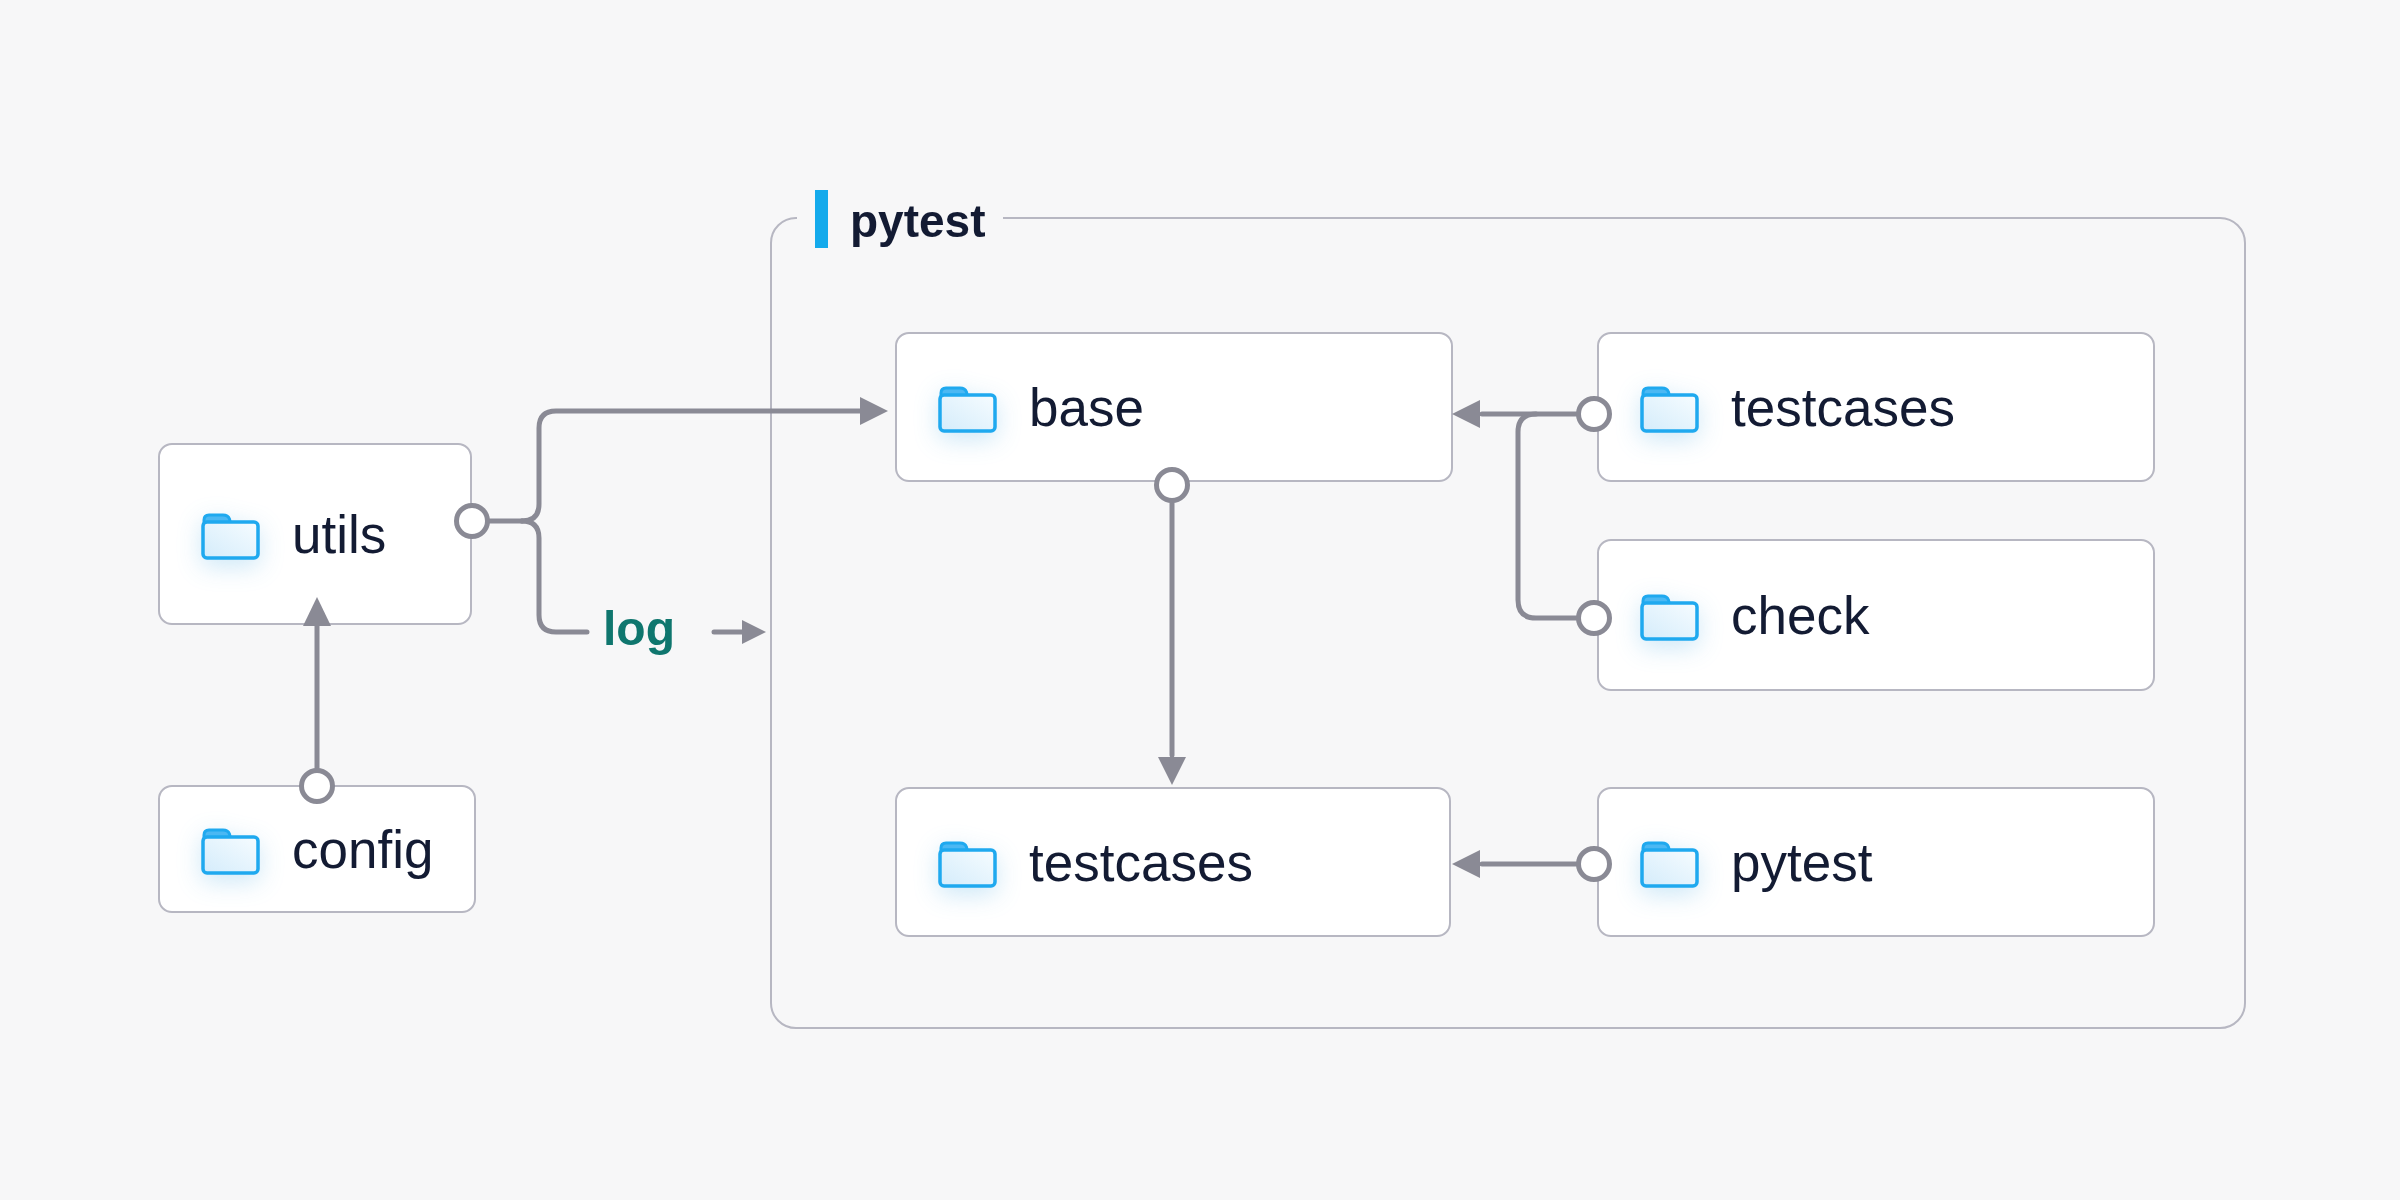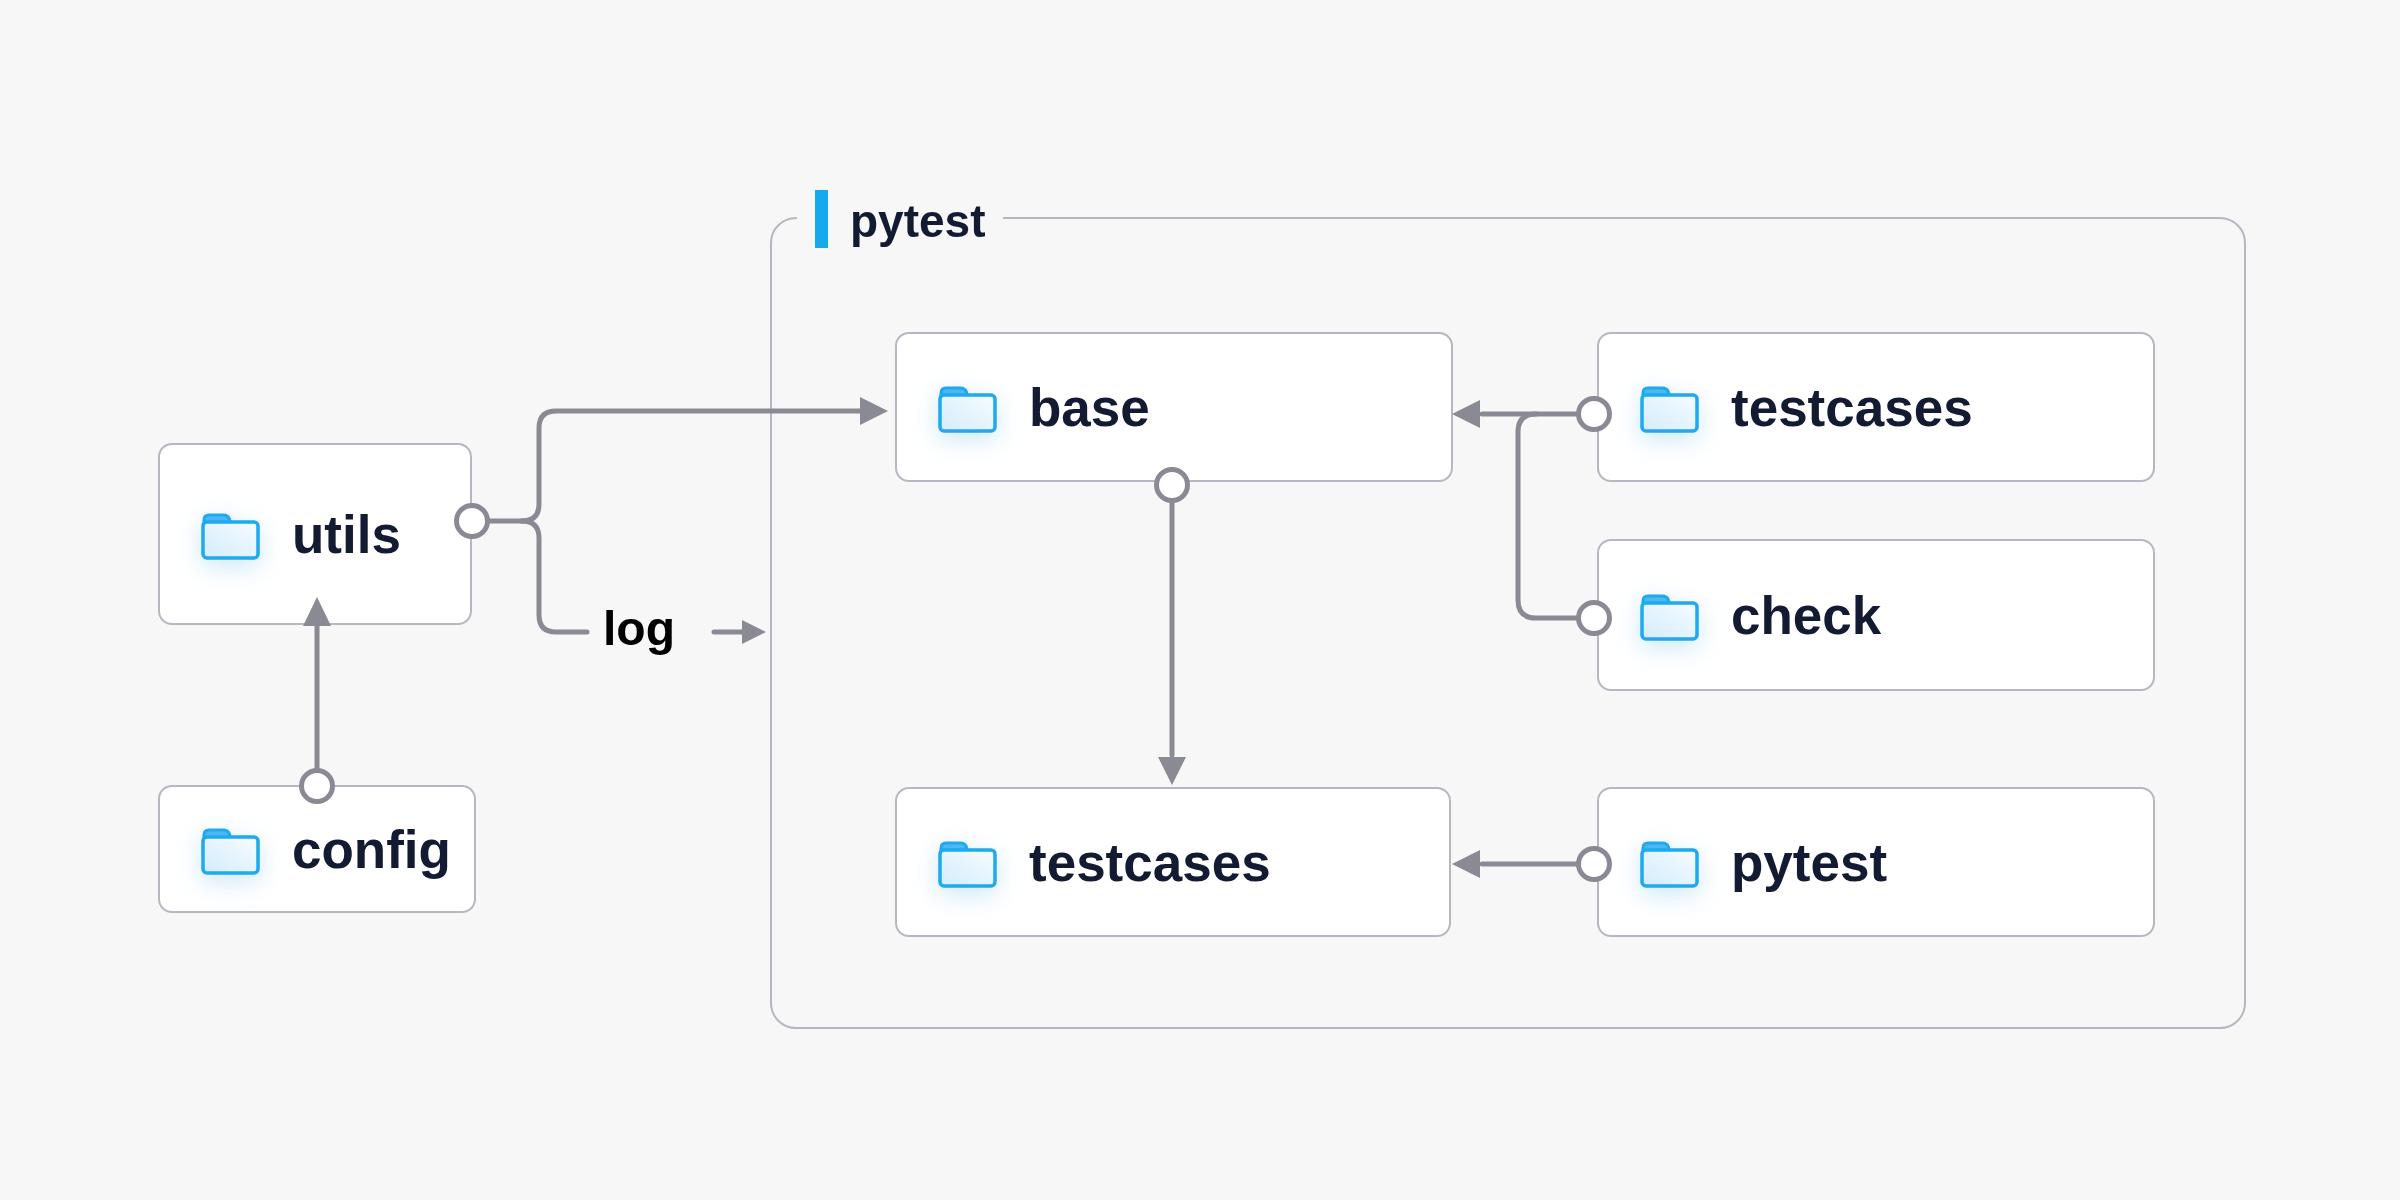--- a/index.html
+++ b/index.html
@@ -25,36 +25,36 @@
   .group-label .bar{width:13px;height:58px;background:#14aaec;}
   .group-label .txt{font-size:46px;font-weight:700;color:#131b33;}
 
   
   .node{
     position:absolute;background:#ffffff;
     border:2px solid #b7b7c2;border-radius:14px;
     display:flex;align-items:center;padding-left:38px;gap:30px;
     box-sizing:border-box;z-index:2;
   }
-  .node .label{font-size:53px;font-weight:700;color:#131b33;}
+  .node .label{font-size:53px;font-weight:400;color:#131b33;}
   .folder{flex:0 0 auto;filter:drop-shadow(0 7px 12px rgba(33,150,220,0.22));}
 
   .n-utils    {left:158px; top:443px; width:314px; height:182px;}
   .n-config   {left:158px; top:785px; width:318px; height:128px;}
   .n-base     {left:895px; top:332px; width:558px; height:150px;}
   .n-pymilvus {left:1597px;top:332px; width:558px; height:150px;}
   .n-check    {left:1597px;top:539px; width:558px; height:152px;align-items:center;}
   .n-testcases{left:895px; top:787px; width:556px; height:150px;}
   .n-common   {left:1597px;top:787px; width:558px; height:150px;}
 
   
   svg.connectors{position:absolute;inset:0;z-index:4;pointer-events:none;}
   .edge-label{
     position:absolute;left:603px;top:601px;z-index:4;
-    font-size:48px;font-weight:700;color:#000000;
+    font-size:48px;font-weight:700;color:#0f766e;
   }
   .defs-holder{position:absolute;width:0;height:0;overflow:hidden;}
 </style>
 </head>
 <body>
 
 <svg class="defs-holder" aria-hidden="true">
   <defs>
     <linearGradient id="folderGrad" x1="0" y1="1" x2="1" y2="0">
       <stop offset="0" stop-color="#d4ecfb"></stop>

